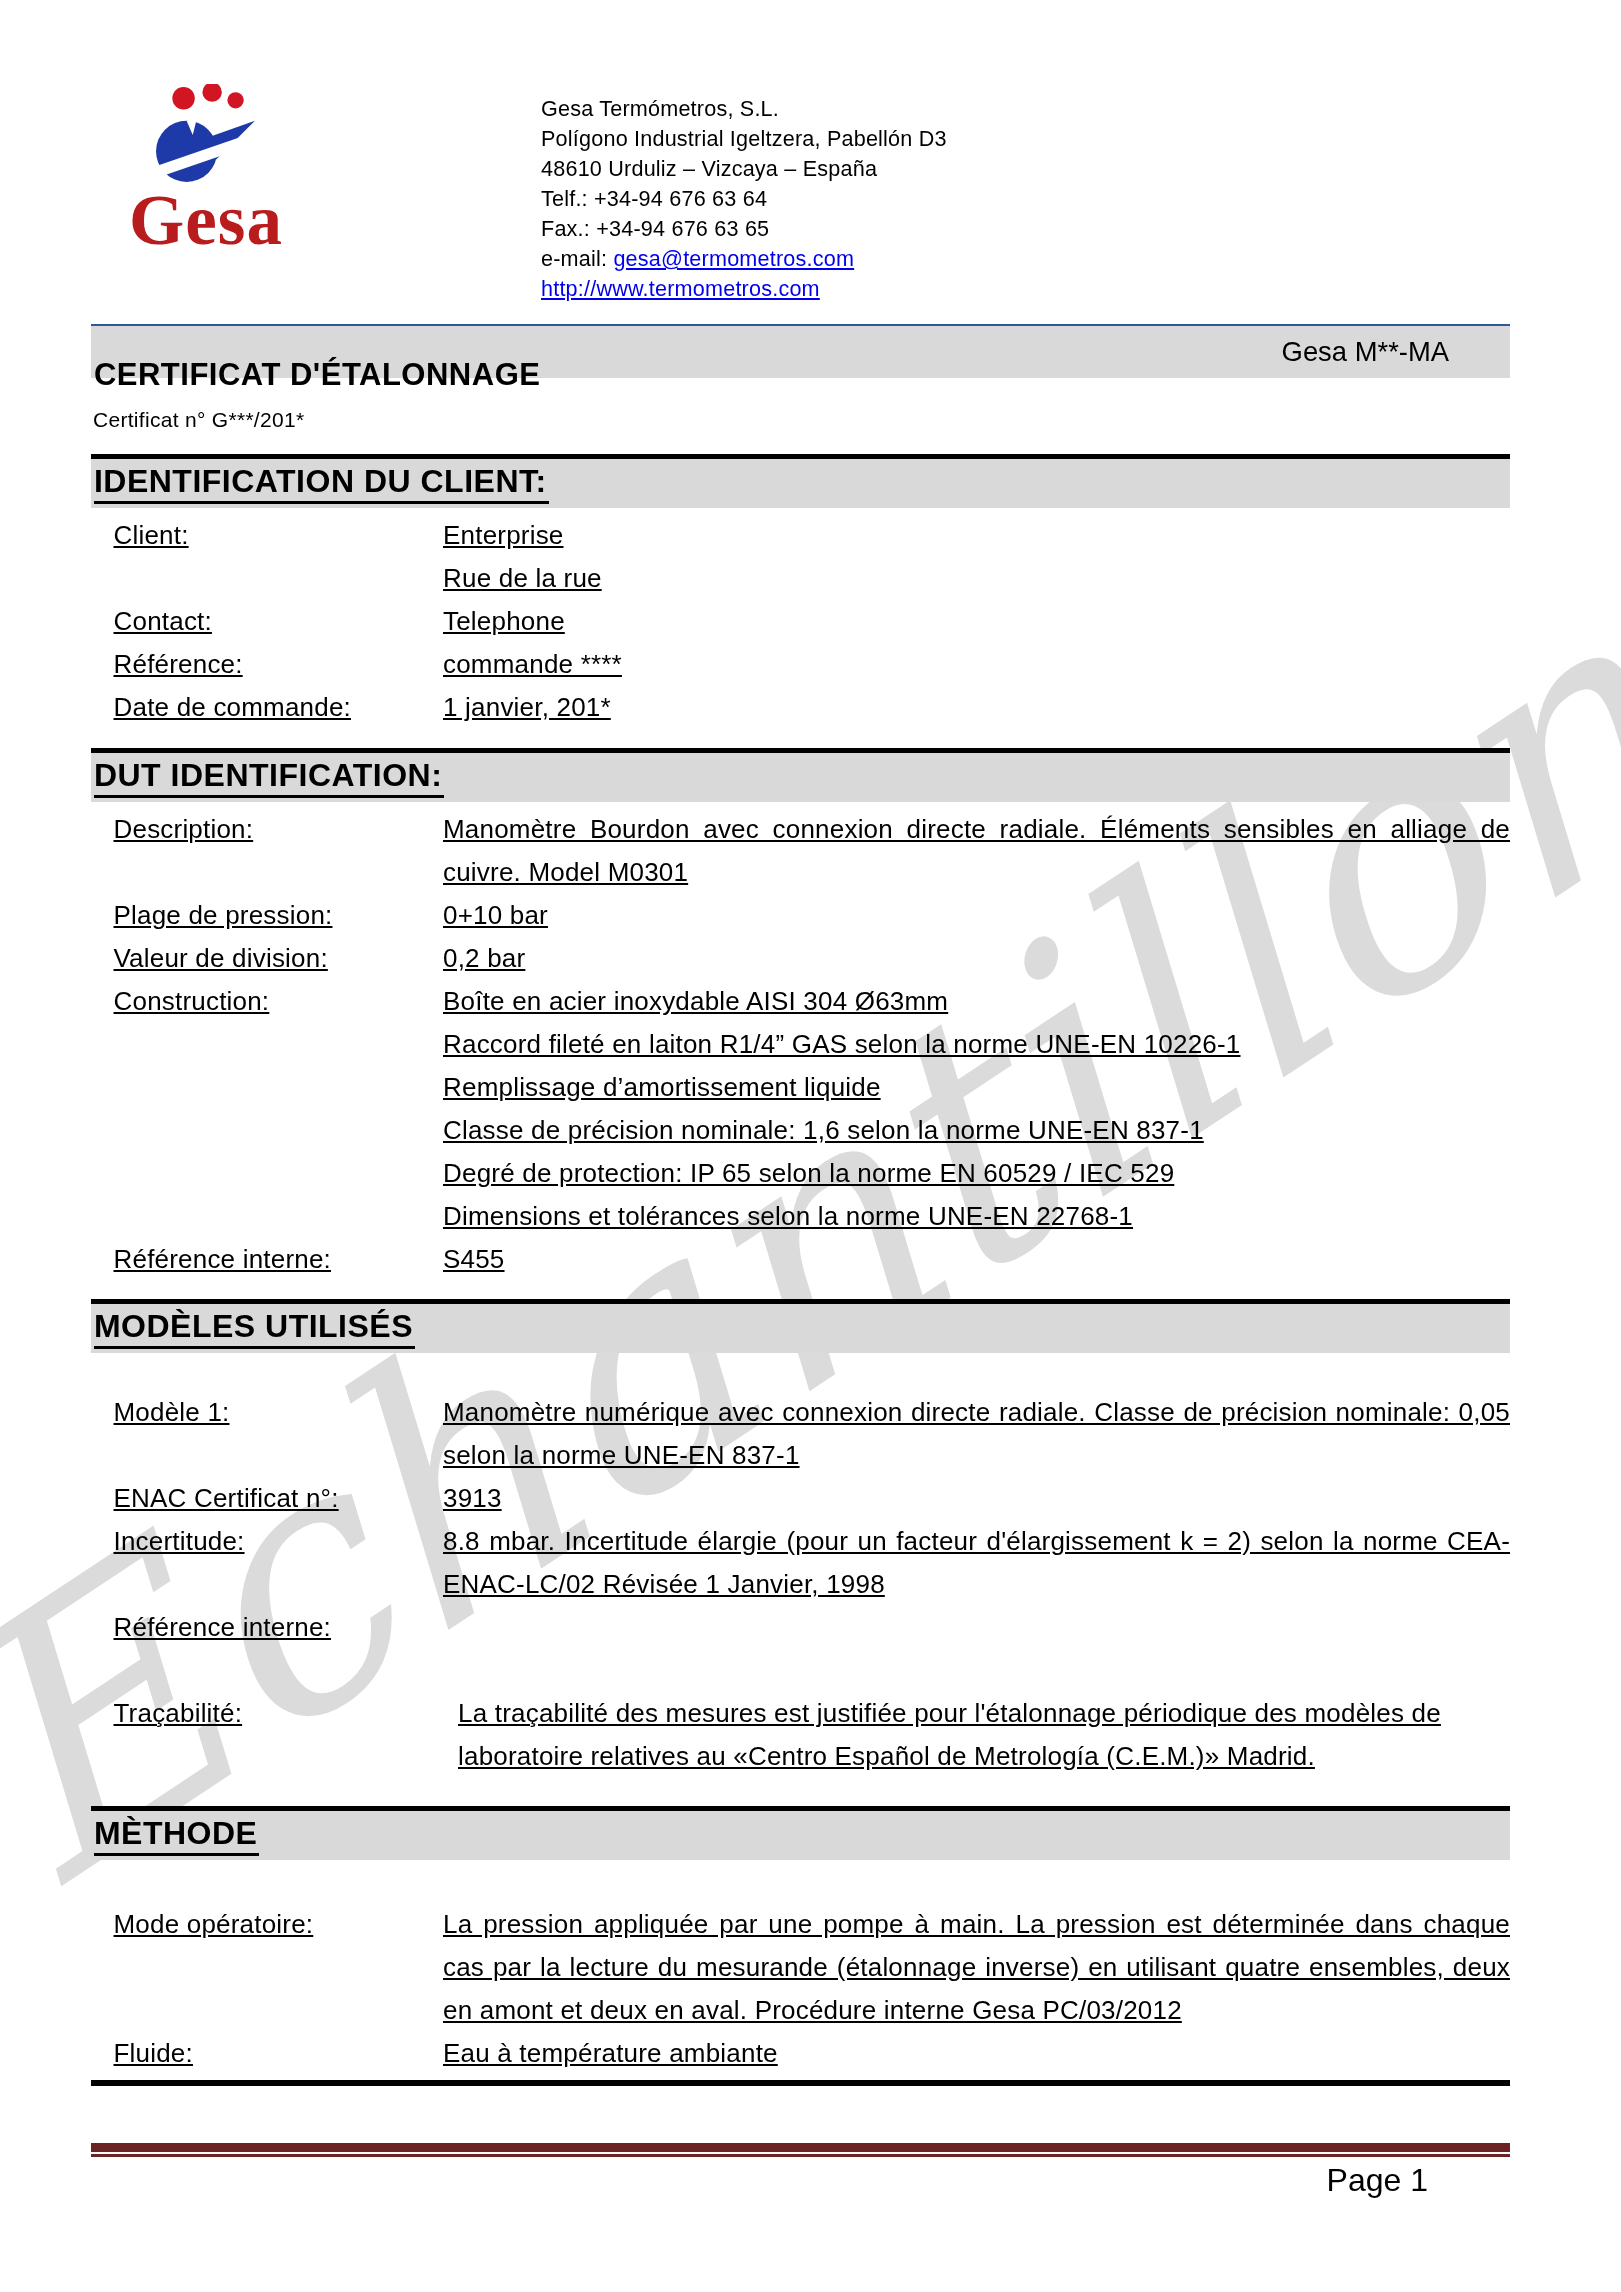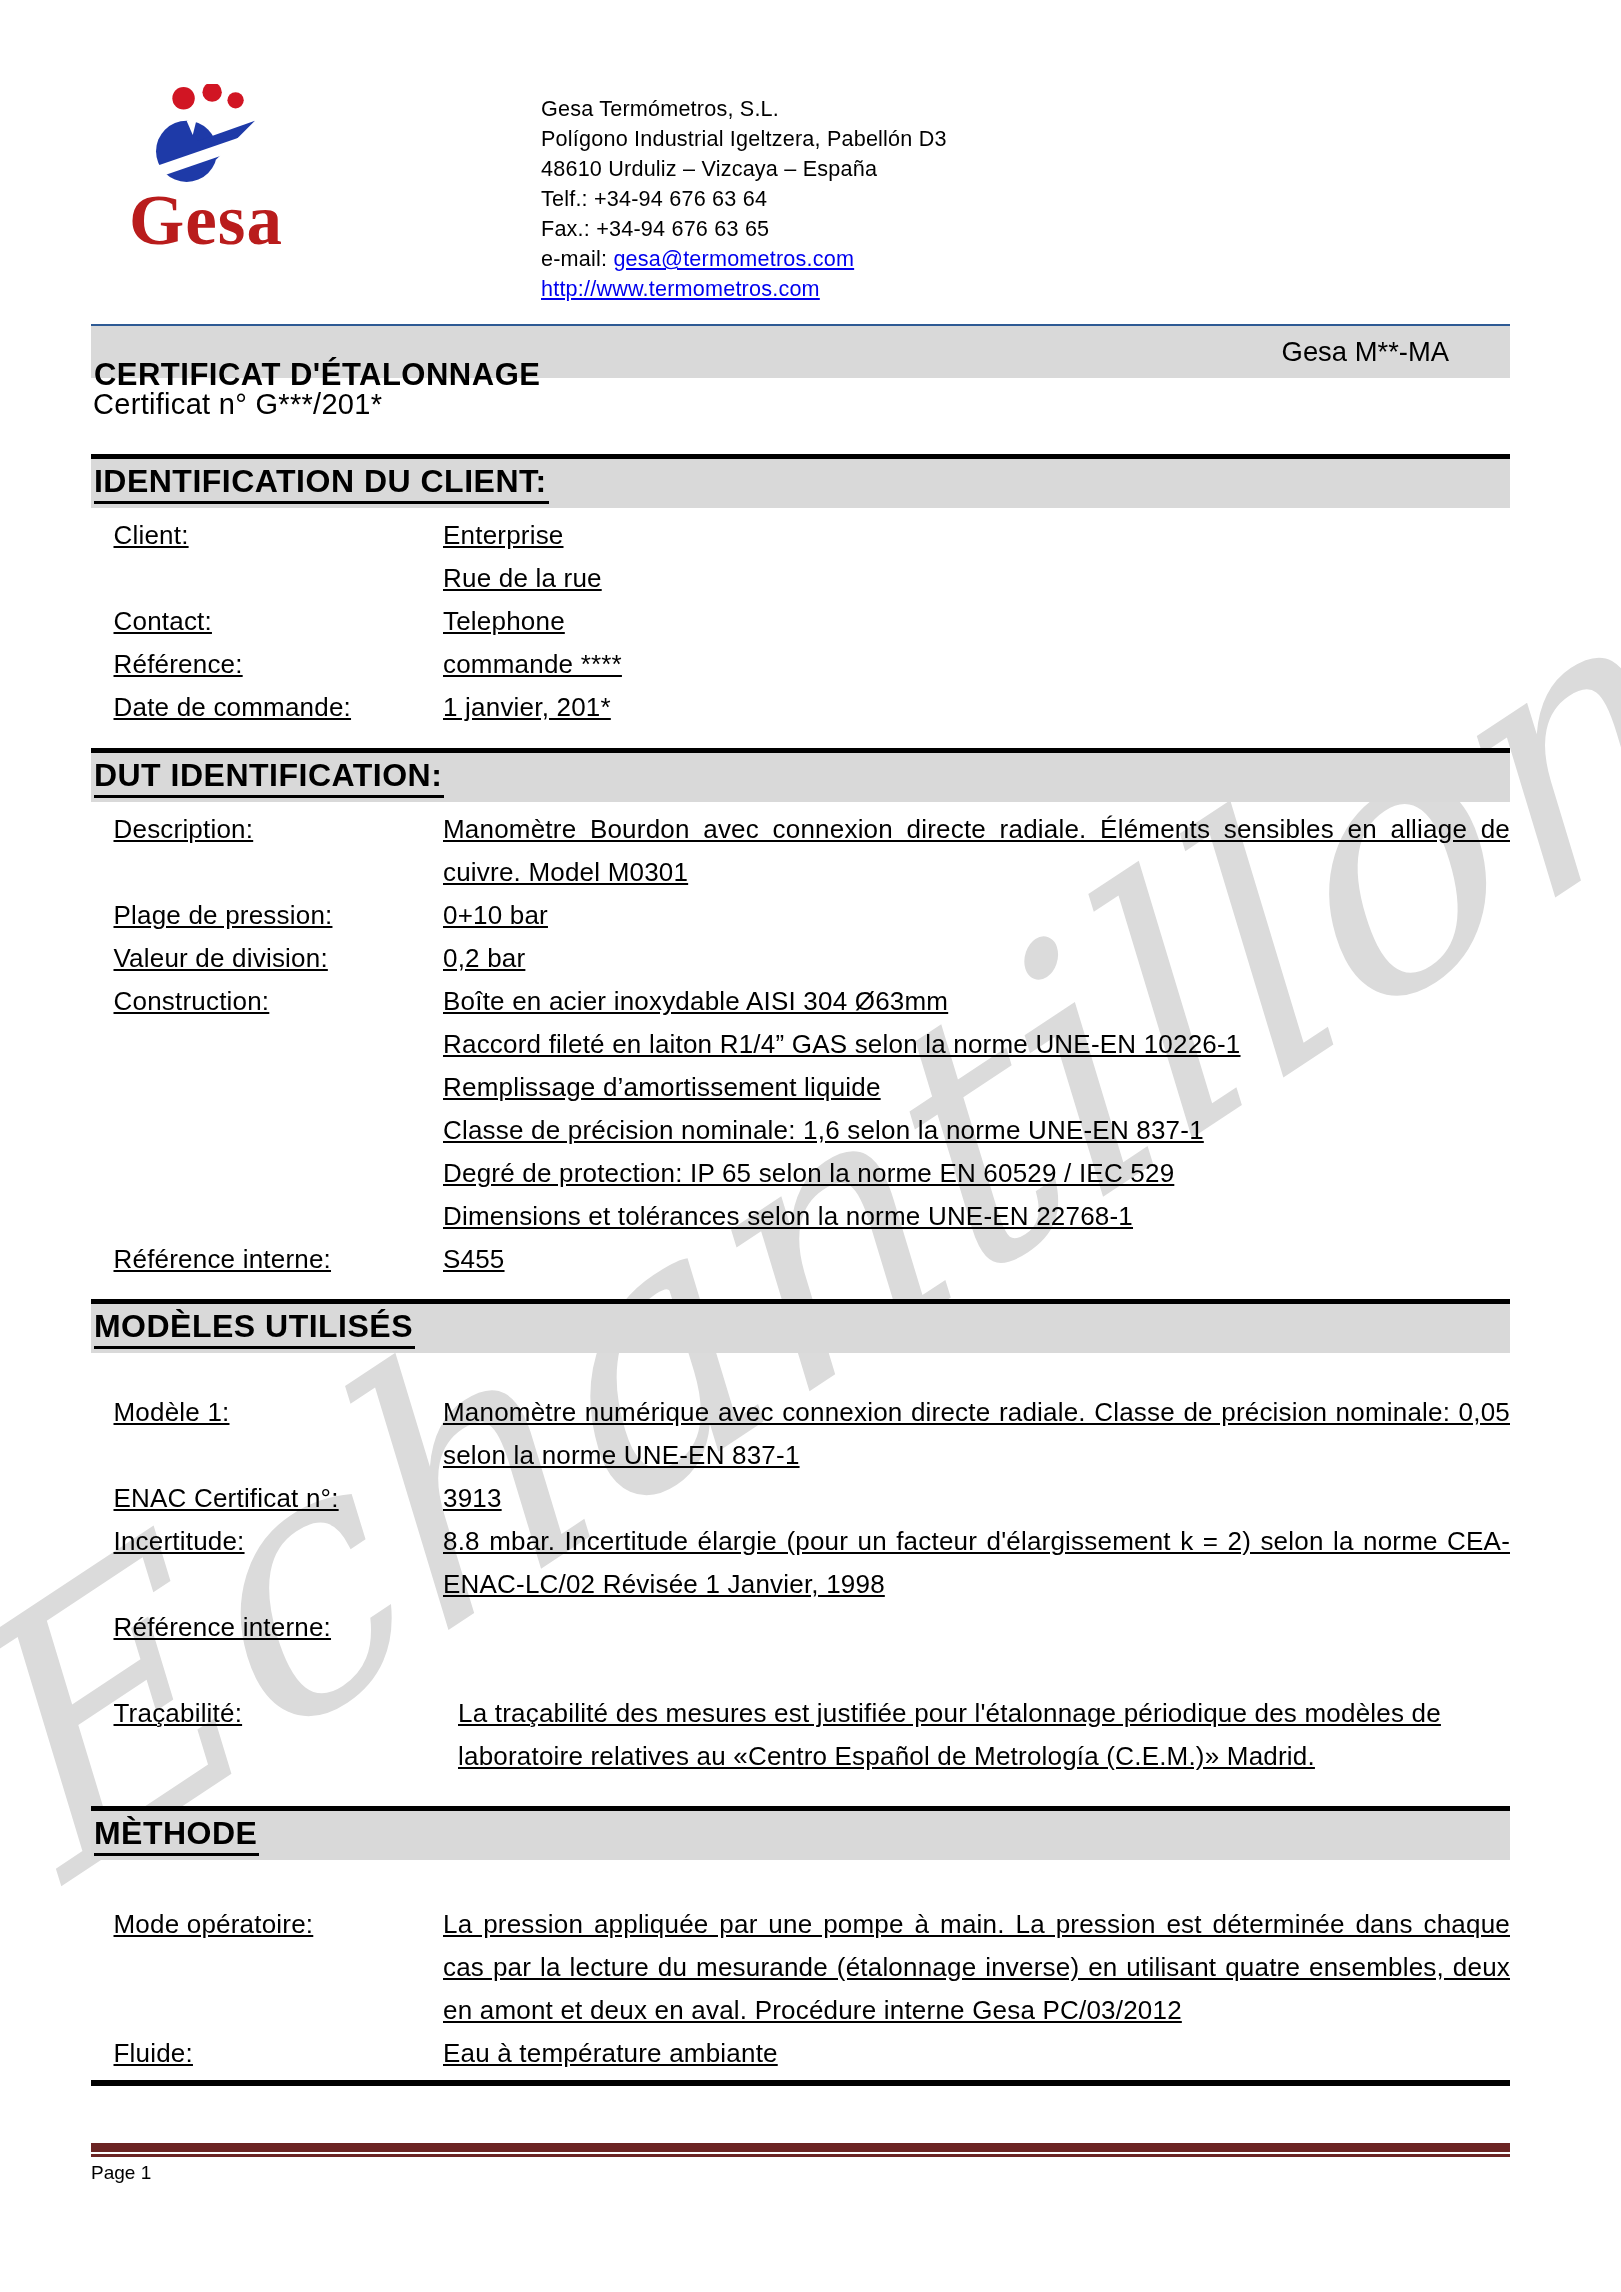--- a/index.html
+++ b/index.html
@@ -38,41 +38,41 @@
     display:flex;align-items:center;z-index:1;
   }
   .banner.title-banner{border-top:2.9px solid #2e5a94;height:52px;top:324px;}
   .banner-heading{
     font-weight:bold;font-size:32px;letter-spacing:0.5px;
     margin-left:2.9px;display:inline-block;border-bottom:3.9px solid #000;
     padding:0 2px 2px 0;line-height:1.15;
   }
   .title-main{font-weight:bold;font-size:31px;letter-spacing:0.5px;margin-left:2.9px;margin-top:45px;}
   .title-model{font-size:27.4px;margin-left:auto;margin-right:61px;}
-  .certno{left:93px;top:388px;font-size:29px;letter-spacing:0.3px;}
+  .certno{left:93px;top:408px;font-size:21px;letter-spacing:0.3px;}
   .banner-client{top:454px;text-align:right;}
   .banner-dut{top:748px;}
   .banner-modeles{top:1299px;}
   .banner-methode{top:1806px;}
   
   .rows{left:91px;width:1419px;font-size:26px;line-height:43px;letter-spacing:0.2px;text-decoration:underline;}
   .rows-client{top:514px;}
   .rows-dut{top:808px;}
   .rows-modeles{top:1357px;margin-top:34px;}
   .rows-methode{top:1864px;margin-top:39px;}
   .row{display:flex;align-items:flex-start;}
   .row.mt{margin-top:43px;gap:15px;}
   .lbl{width:352px;flex:0 0 352px;padding-left:22.5px;box-sizing:border-box;}
   .val{width:1067px;flex:0 0 1067px;}
   .val.just{text-align:justify;}
   
   .endrule{left:91px;top:2080px;width:1419px;height:5.9px;background:#000;}
   .maroon-thick{left:91px;top:2143px;width:1419px;height:8.8px;background:#6b2423;}
   .maroon-thin{left:91px;top:2154px;width:1419px;height:2.9px;background:#6b2423;}
-  .pageno{left:91px;top:2162px;width:1419px;text-align:left;padding-right:82px;box-sizing:border-box;font-size:19px;}
+  .pageno{left:91px;top:2162px;width:1419px;text-align:right;padding-right:82px;box-sizing:border-box;font-size:32px;}
 </style>
 </head>
 <body>
 
 <div class="page">
 
   <div class="watermark">Echantillon</div>
 
   <div class="layer logo-block">
     <svg viewBox="0 0 100 100" width="102" height="102" aria-hidden="true">

